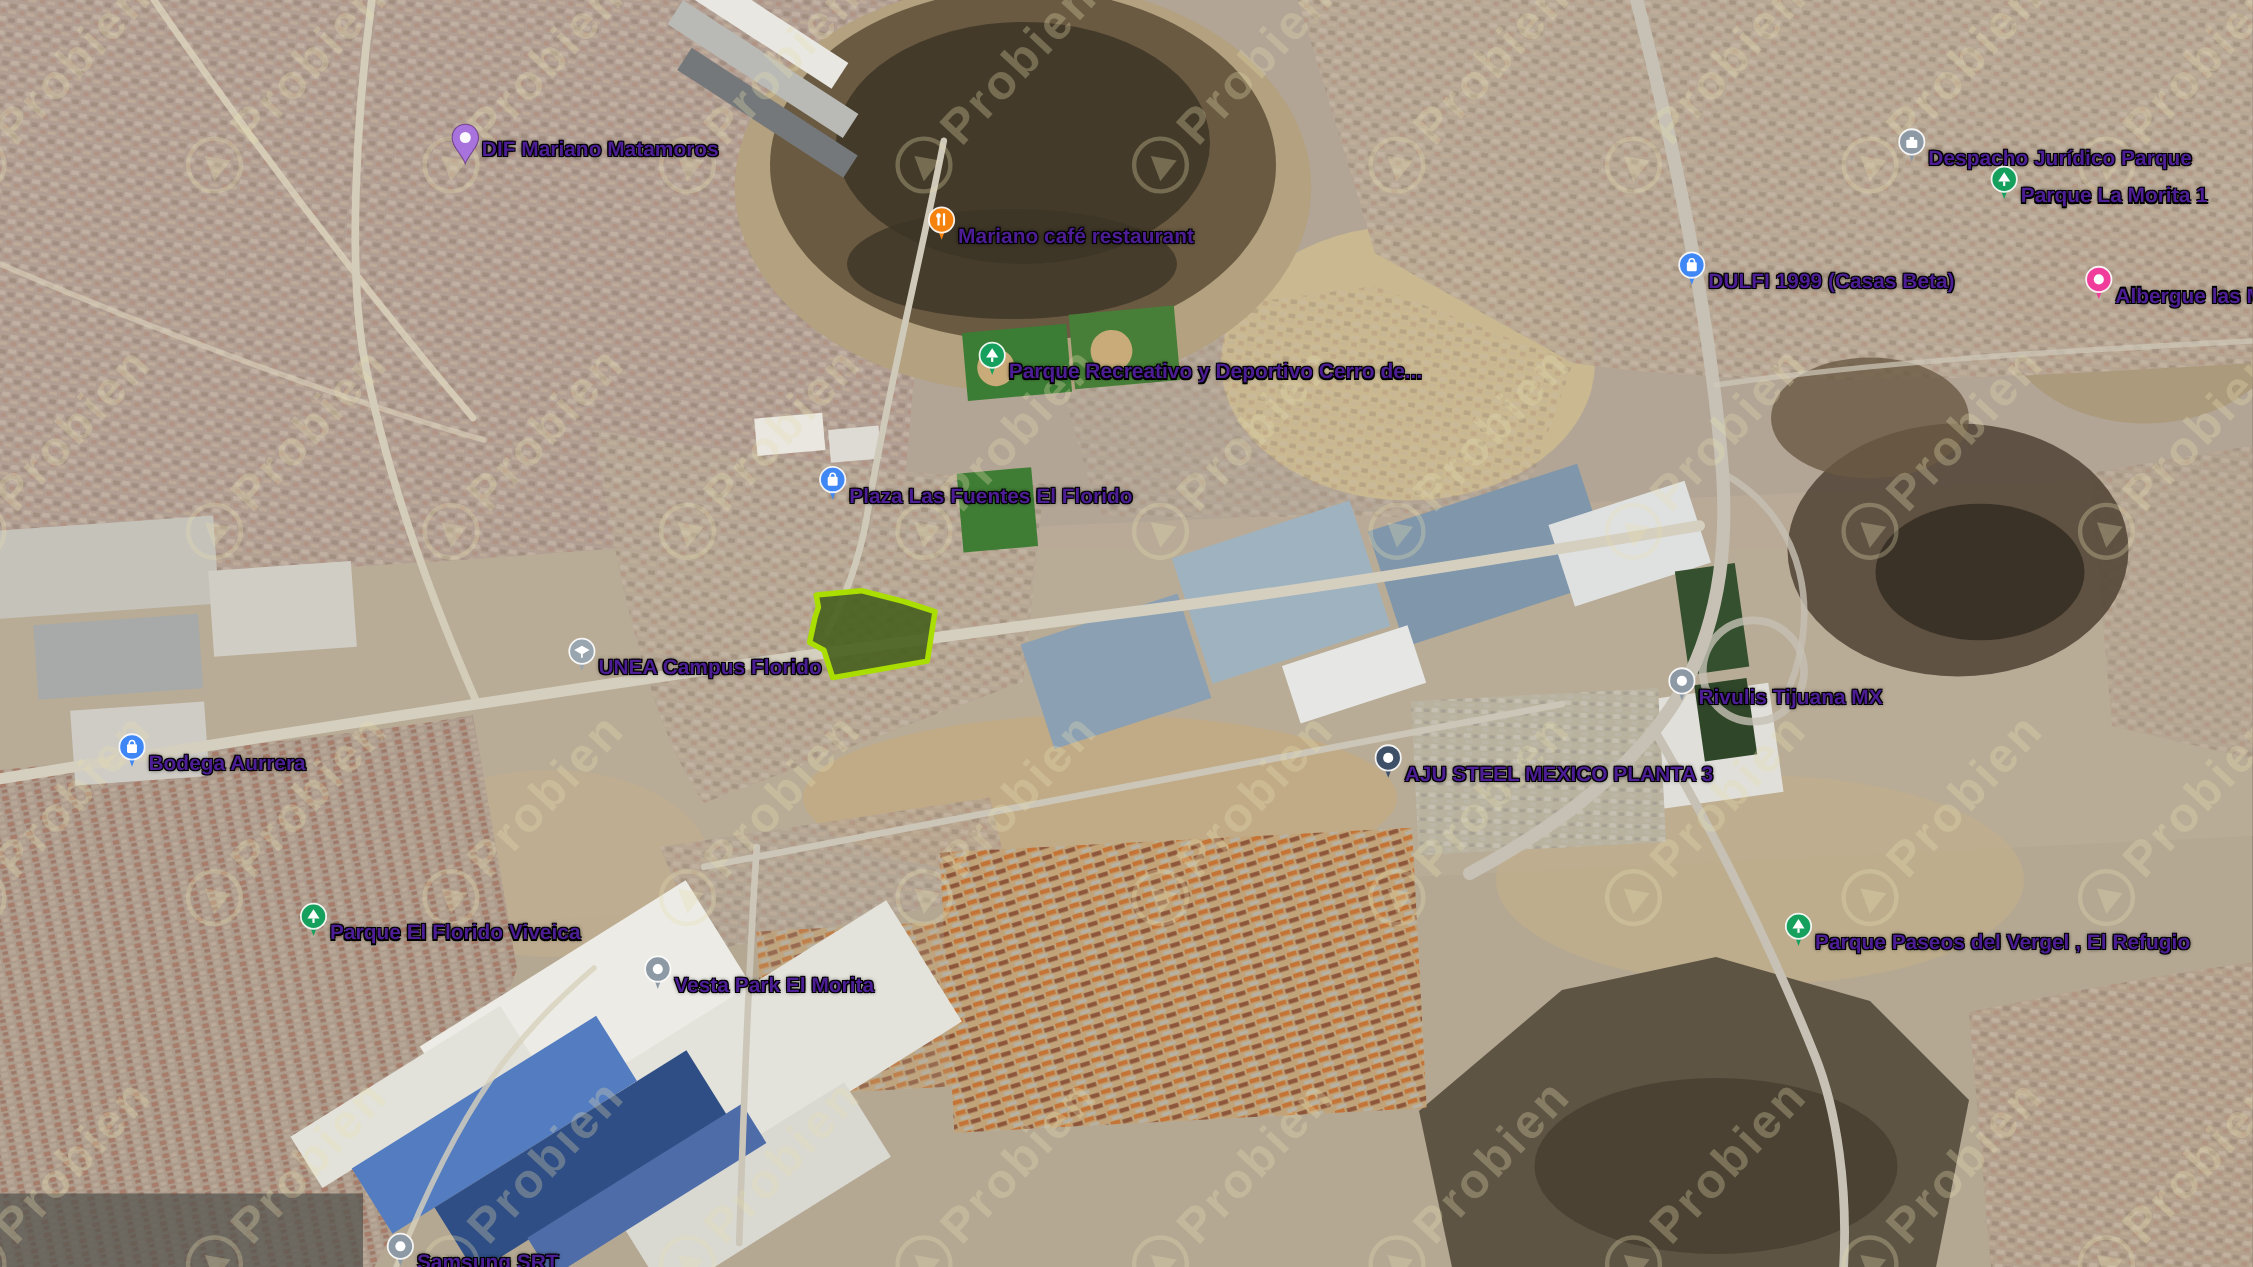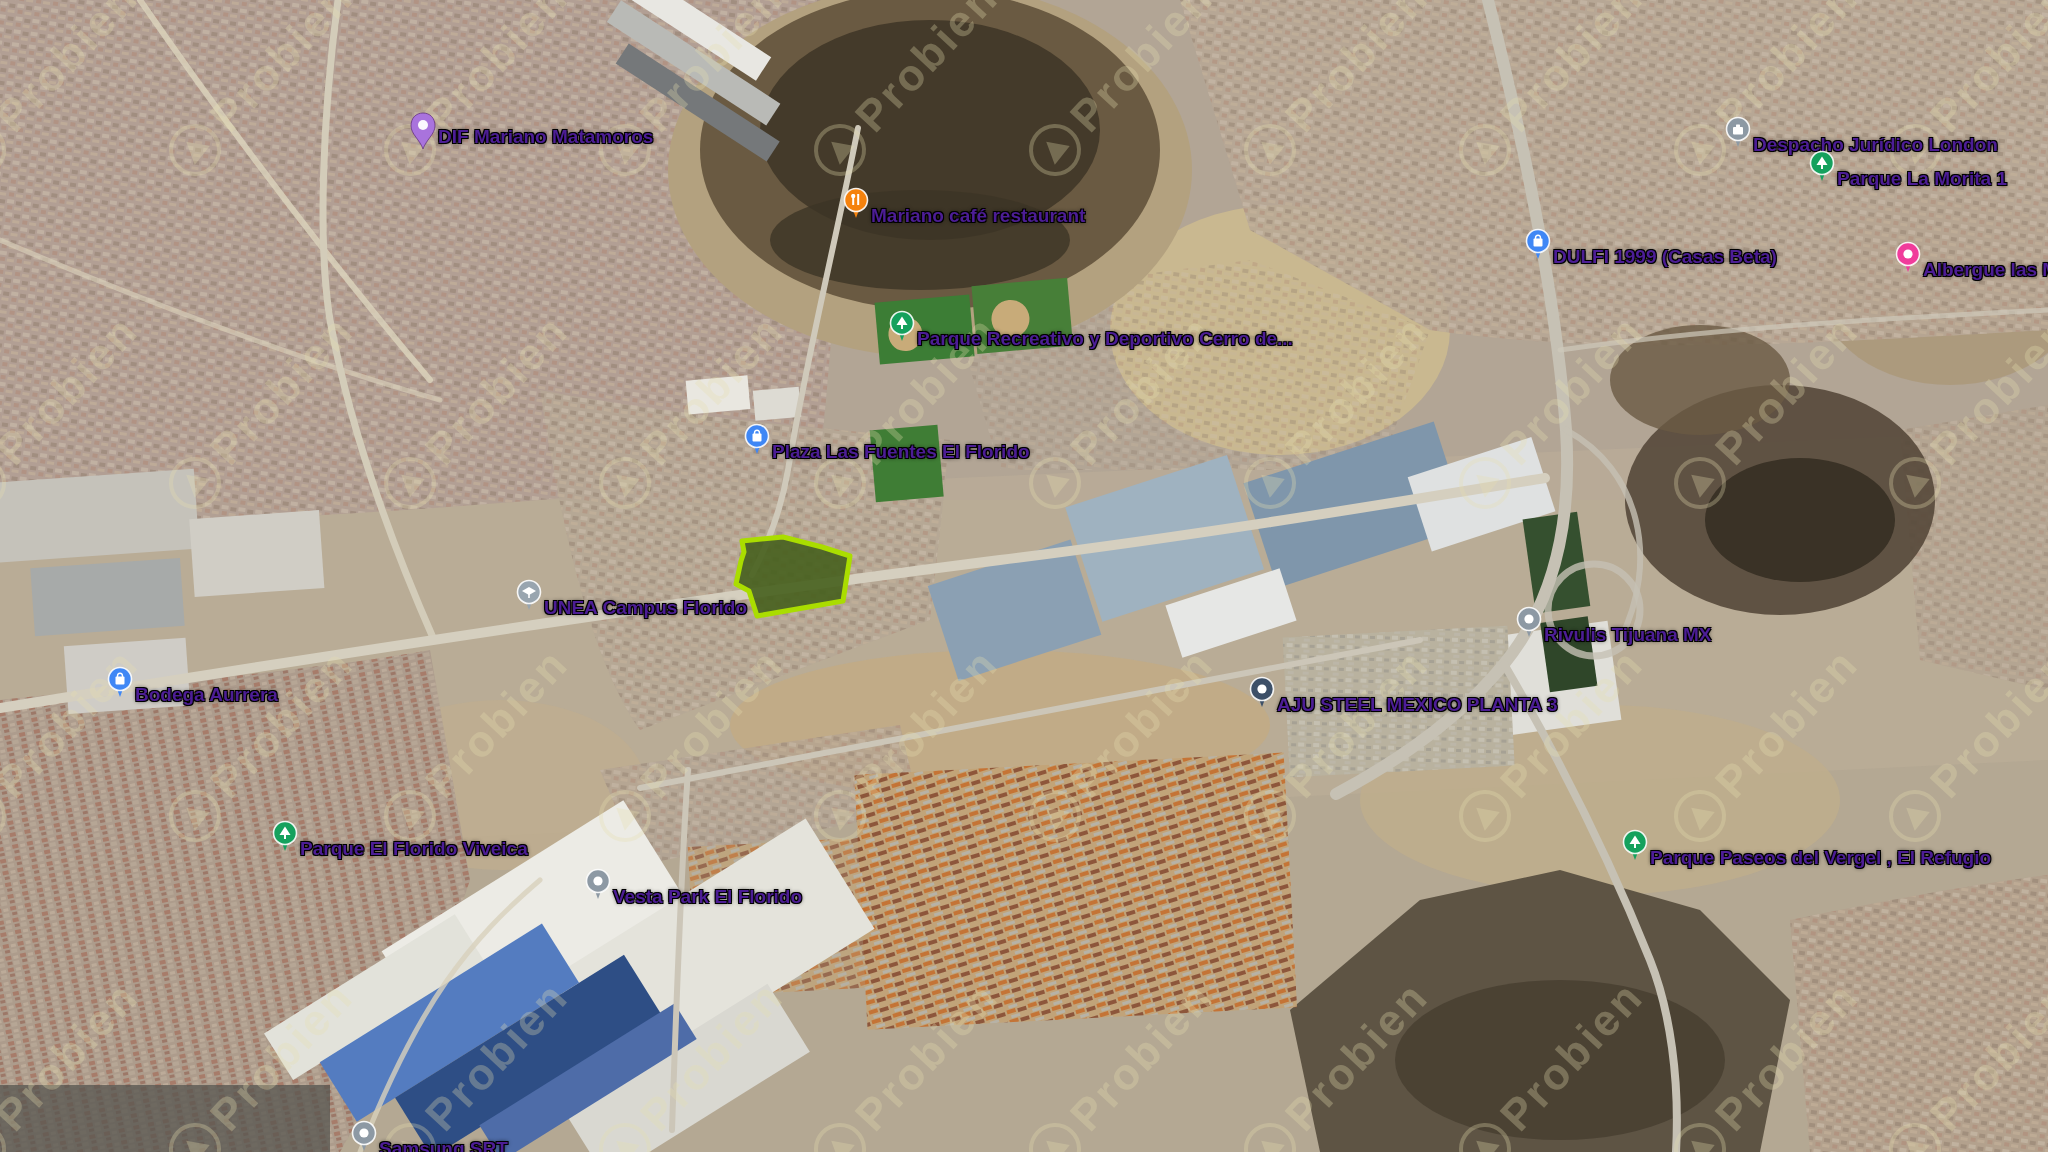--- a/index.html
+++ b/index.html
@@ -520,21 +520,21 @@
   </div>
       <div class="map-label" style="left: 1738px; top: 133px;">
     <span class="pin">
           <svg width="28" height="34" viewBox="0 0 28 34">
             <path d="M11,23 L14,31 L17,23 Z" fill="#8d99a4"></path>
             <circle cx="14" cy="13" r="11.5" fill="#8d99a4" stroke="rgba(255,255,255,.9)" stroke-width="1.6"></circle>
             <rect x="9" y="11" width="10" height="7.5" rx="1" fill="#fff"></rect>
             <rect x="12" y="8.6" width="4" height="2.6" rx="0.6" fill="#fff"></rect>
           </svg>
         </span>
-    <span class="label-text">Despacho Jurídico London</span>
+    <span class="label-text">Despacho Jurídico Parque</span>
   </div>
       <div class="map-label" style="left: 1822px; top: 167px;">
     <span class="pin">
           <svg width="28" height="34" viewBox="0 0 28 34">
             <path d="M11,23 L14,31 L17,23 Z" fill="#15a15d"></path>
             <circle cx="14" cy="13" r="11.5" fill="#15a15d" stroke="rgba(255,255,255,.9)" stroke-width="1.6"></circle>
             <path d="M14,6.5 L19.5,15 L8.5,15 Z" fill="#fff"></path>
             <rect x="13" y="15" width="2" height="4" fill="#fff"></rect>
           </svg>
         </span>
@@ -604,21 +604,21 @@
     <span class="label-text">Parque El Florido Viveica</span>
   </div>
       <div class="map-label" style="left: 598px; top: 885px;">
     <span class="pin">
           <svg width="28" height="34" viewBox="0 0 28 34">
             <path d="M11,23 L14,31 L17,23 Z" fill="#8d99a4"></path>
             <circle cx="14" cy="13" r="11.5" fill="#8d99a4" stroke="rgba(255,255,255,.9)" stroke-width="1.6"></circle>
             <circle cx="14" cy="13" r="4.6" fill="#fff"></circle>
           </svg>
         </span>
-    <span class="label-text">Vesta Park El Florido</span>
+    <span class="label-text">Vesta Park El Morita</span>
   </div>
       <div class="map-label" style="left: 1635px; top: 846px;">
     <span class="pin">
           <svg width="28" height="34" viewBox="0 0 28 34">
             <path d="M11,23 L14,31 L17,23 Z" fill="#15a15d"></path>
             <circle cx="14" cy="13" r="11.5" fill="#15a15d" stroke="rgba(255,255,255,.9)" stroke-width="1.6"></circle>
             <path d="M14,6.5 L19.5,15 L8.5,15 Z" fill="#fff"></path>
             <rect x="13" y="15" width="2" height="4" fill="#fff"></rect>
           </svg>
         </span>

